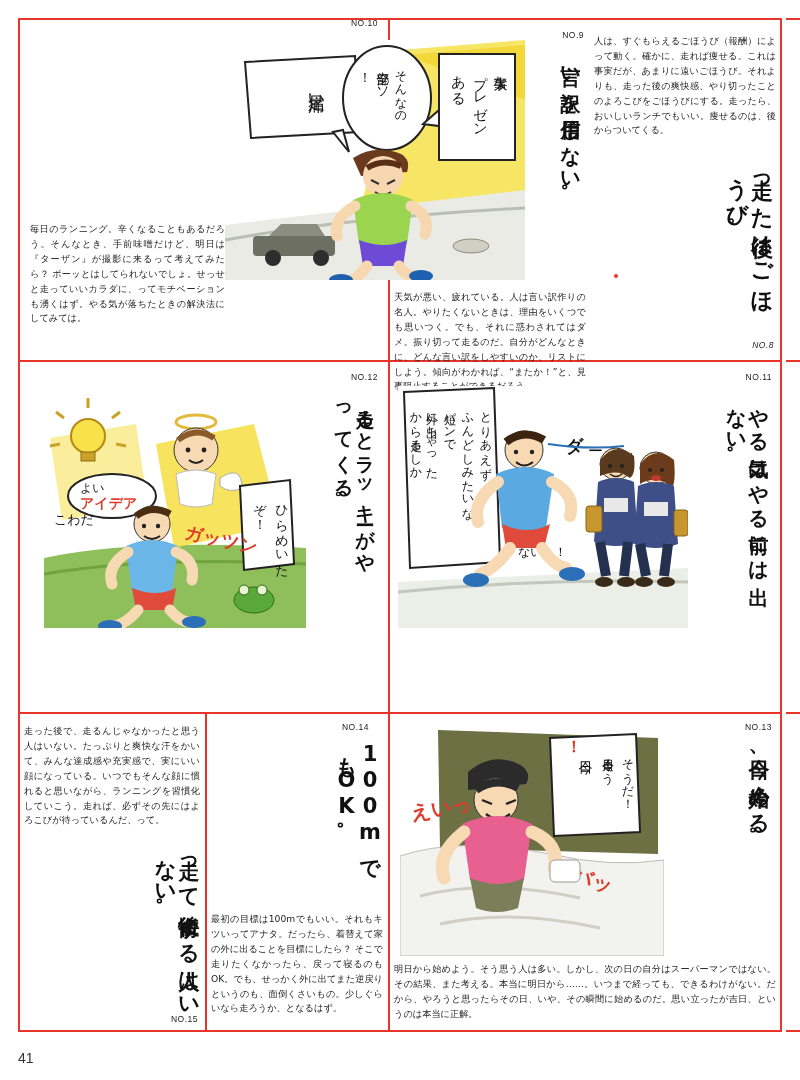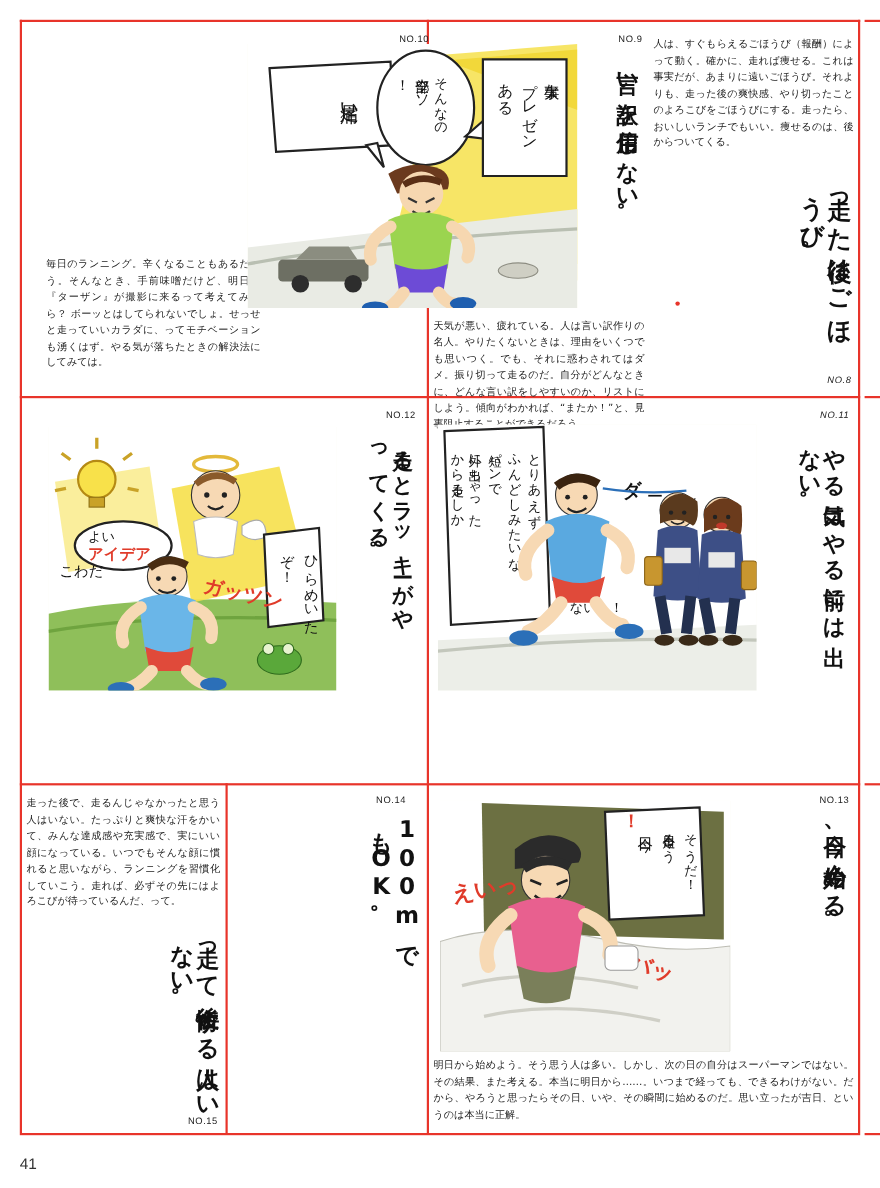--- a/index.html
+++ b/index.html
@@ -56,21 +56,21 @@
   <div class="rule vrule" style="left:388px;top:18px;height:342px;"></div>
   <div class="rule vrule" style="left:388px;top:360px;height:352px;"></div>
   <div class="rule vrule" style="left:205px;top:712px;height:318px;"></div>
   <div class="rule vrule" style="left:388px;top:712px;height:318px;"></div>
 
   <div class="edge" style="left:786px;top:18px;width:14px;height:2px;"></div>
   <div class="edge" style="left:786px;top:360px;width:14px;height:2px;"></div>
   <div class="edge" style="left:786px;top:712px;width:14px;height:2px;"></div>
   <div class="edge" style="left:786px;top:1030px;width:14px;height:2px;"></div>
 
-  <div class="cell" style="left:22px;top:22px;width:362px;height:334px;margin-left:12px;">
+  <div class="cell" style="left:22px;top:10px;width:362px;height:334px;">
     <div class="num" style="right:6px;top:8px;">NO.10</div>
     <div class="vhead" style="position:absolute;right:6px;top:30px;height:200px;font-size:21px;">『ターザン』に撮影をされている！</div>
     <div class="body" style="position:absolute;left:8px;top:212px;width:195px;">毎日のランニング。辛くなることもあるだろう。そんなとき、手前味噌だけど、明日は『ターザン』が撮影に来るって考えてみたら？ ボーッとはしてられないでしょ。せっせと走っていいカラダに、ってモチベーションも湧くはず。やる気が落ちたときの解決法にしてみては。</div>
   </div>
 
   <div class="cell" style="left:392px;top:22px;width:196px;height:334px;">
     <div class="num" style="right:4px;top:8px;">NO.9</div>
     <div class="vhead" style="position:absolute;right:6px;top:28px;height:176px;font-size:20px;">言い訳を信用しない。</div>
     <div class="body" style="position:absolute;left:2px;top:268px;width:192px;">天気が悪い、疲れている。人は言い訳作りの名人。やりたくないときは、理由をいくつでも思いつく。でも、それに惑わされてはダメ。振り切って走るのだ。自分がどんなときに、どんな言い訳をしやすいのか、リストにしよう。傾向がわかれば、“またか！”と、見事阻止することができるだろう。</div>
   </div>
@@ -211,21 +211,21 @@
 
       <g>
         <ellipse cx="210" cy="212" rx="20" ry="13" fill="#5aa83a" stroke="#2e6b1c"></ellipse>
         <circle cx="200" cy="202" r="5" fill="#e8f3d0" stroke="#2e6b1c"></circle>
         <circle cx="218" cy="202" r="5" fill="#e8f3d0" stroke="#2e6b1c"></circle>
       </g>
     </svg>
   </div>
 
   <div class="cell" style="left:392px;top:364px;width:386px;height:344px;">
-    <div class="num" style="right:6px;top:8px;font-style:italic;">NO.11</div>
+    <div class="num" style="right:6px;top:8px;">NO.11</div>
     <div class="vhead" style="position:absolute;right:8px;top:30px;height:200px;font-size:20px;">やる気はやる前には出ない。</div>
   </div>
 
   <div class="ill" style="left:398px;top:386px;width:290px;height:242px;">
     <svg width="290" height="242" viewBox="0 0 290 242">
       <rect width="290" height="242" fill="#ffffff"></rect>
       <path d="M0 196 L290 182 L290 242 L0 242 Z" fill="#eceee8"></path>
       <path d="M0 206 Q140 192 290 196" stroke="#c3c7bc" stroke-width="3" fill="none"></path>
 
       <g>
@@ -291,20 +291,21 @@
 
   <div class="cell" style="left:22px;top:716px;width:180px;height:312px;">
     <div class="body" style="position:absolute;left:2px;top:8px;width:176px;">走った後で、走るんじゃなかったと思う人はいない。たっぷりと爽快な汗をかいて、みんな達成感や充実感で、実にいい顔になっている。いつでもそんな顔に慣れると思いながら、ランニングを習慣化していこう。走れば、必ずその先にはよろこびが待っているんだ、って。</div>
     <div class="vhead" style="position:absolute;right:2px;top:128px;height:166px;font-size:21px;">走って後悔する人はいない。</div>
     <div class="num" style="right:4px;bottom:4px;">NO.15</div>
   </div>
 
   <div class="cell" style="left:209px;top:716px;width:176px;height:312px;">
     <div class="num" style="right:16px;top:6px;">NO.14</div>
     <div class="vhead" style="position:absolute;right:4px;top:26px;height:150px;font-size:21px;">100mでもOK。</div>
+    <div class="body" style="position:absolute;left:2px;top:196px;width:172px;">最初の目標は100mでもいい。それもキツいってアナタ。だったら、着替えて家の外に出ることを目標にしたら？ そこで走りたくなかったら、戻って寝るのもOK。でも、せっかく外に出てまた逆戻りというのも、面倒くさいもの。少しぐらいなら走ろうか、となるはず。</div>
   </div>
 
   <div class="cell" style="left:392px;top:716px;width:386px;height:312px;">
     <div class="num" style="right:6px;top:6px;">NO.13</div>
     <div class="vhead" style="position:absolute;right:8px;top:26px;height:150px;font-size:21px;">今日、今始める。</div>
     <div class="body" style="position:absolute;left:2px;top:246px;width:382px;">明日から始めよう。そう思う人は多い。しかし、次の日の自分はスーパーマンではない。その結果、また考える。本当に明日から……。いつまで経っても、できるわけがない。だから、やろうと思ったらその日、いや、その瞬間に始めるのだ。思い立ったが吉日、というのは本当に正解。</div>
   </div>
 
   <div class="ill" style="left:400px;top:728px;width:264px;height:228px;">
     <svg width="264" height="228" viewBox="0 0 264 228">

